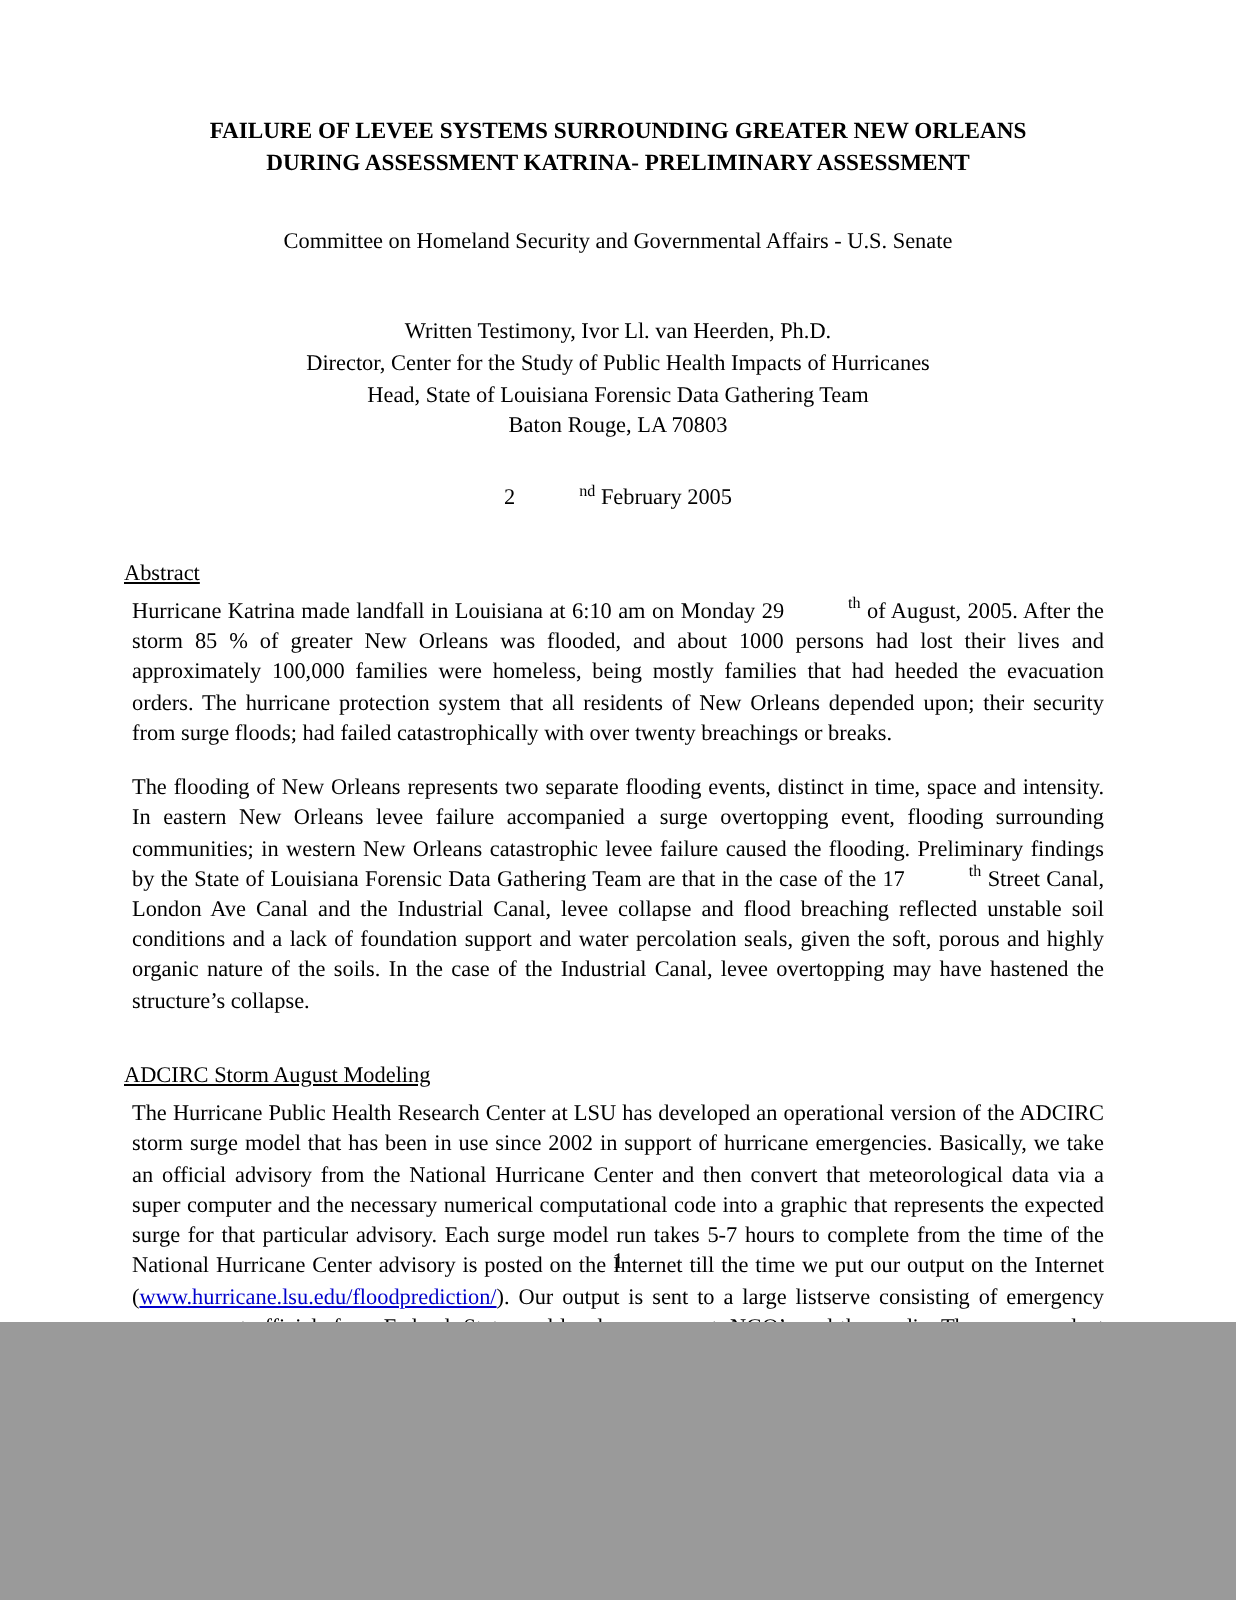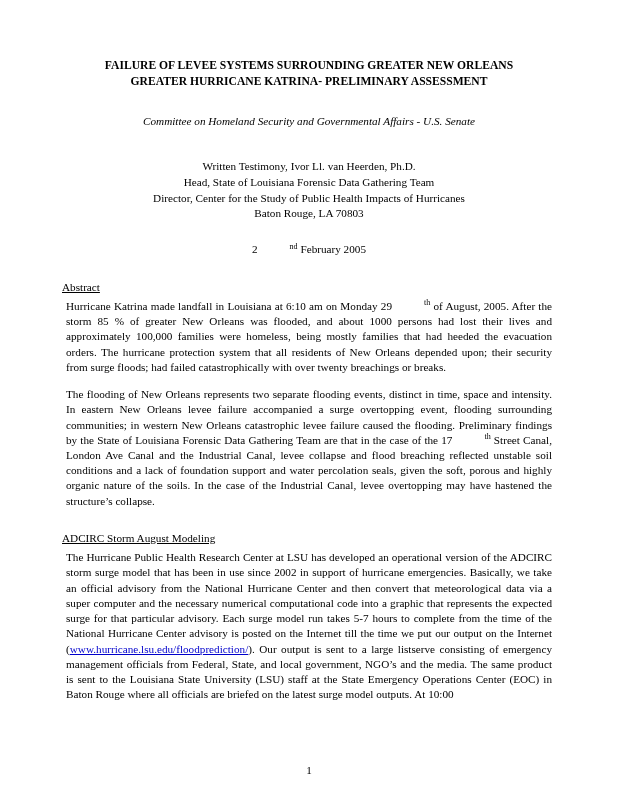--- a/index.html
+++ b/index.html
@@ -5,21 +5,21 @@
   html, body {
     margin: 0;
     padding: 0;
     background: #9a9a9a;
   }
   body {
     font-family: "Liberation Serif", serif;
   }
   .page {
     width: 618px;
-    height: 800px;
+    height: 661px;
     background: #ffffff;
     margin: 0 auto;
     position: relative;
     box-sizing: border-box;
     padding: 58px 62px 30px 62px;
     overflow: hidden;
   }
   .doc {
     font-size: 11.2px;
     line-height: 1.36;
@@ -29,21 +29,20 @@
     text-align: center;
     font-weight: bold;
     font-size: 11.6px;
     line-height: 1.36;
     margin: 0 6px;
   }
   .committee {
     text-align: center;
     margin-top: 24px;
     font-size: 11.2px;
-    font-style: italic;
   }
   .byline {
     text-align: center;
     margin-top: 30px;
     line-height: 1.42;
   }
   .byline div {
     white-space: nowrap;
   }
   .date {
@@ -82,29 +81,29 @@
   }
 </style>
 </head>
 <body>
 
 <div class="page">
   <div class="doc">
 
     <div class="title">
       <span>FAILURE OF LEVEE SYSTEMS SURROUNDING GREATER NEW ORLEANS</span><br>
-      <span>GREATER HURRICANE KATRINA</span><span>- PRELIMINARY ASSESSMENT</span>
+      <span>DURING ASSESSMENT KATRINA</span><span>- PRELIMINARY ASSESSMENT</span>
     </div>
 
     <div class="committee">Committee on Homeland Security and Governmental Affairs - U.S. Senate</div>
 
     <div class="byline">
       <div>Written Testimony, Ivor Ll. van Heerden, Ph.D.</div>
+      <div>Director, Center for the Study of Public Health Impacts of Hurricanes</div>
       <div>Head, State of Louisiana Forensic Data Gathering Team</div>
-      <div>Director, Center for the Study of Public Health Impacts of Hurricanes</div>
       <div>Baton Rouge, LA 70803</div>
     </div>
 
     <div class="date">
       <span>2</span><span class="sup">nd</span><span> February 2005</span>
     </div>
 
     <div class="section-head">Abstract</div>
 
     <p class="body-par"><span>Hurricane Katrina made landfall in Louisiana at 6:10 am on Monday 29</span><span class="sup">th</span><span> of August, 2005. After the storm 85 % of greater New Orleans was flooded, and about 1000 persons had lost their lives and approximately 100,000 families were homeless, being mostly families that had heeded the evacuation orders. The hurricane protection system that all residents of New Orleans depended upon; their security from surge floods; had failed catastrophically with over twenty breachings or breaks.</span></p>

